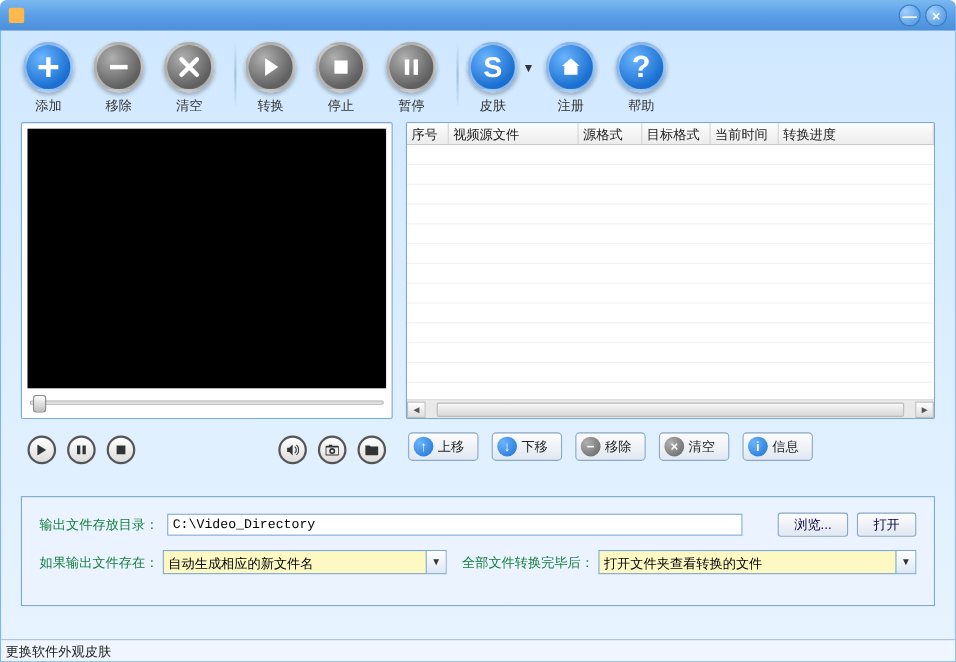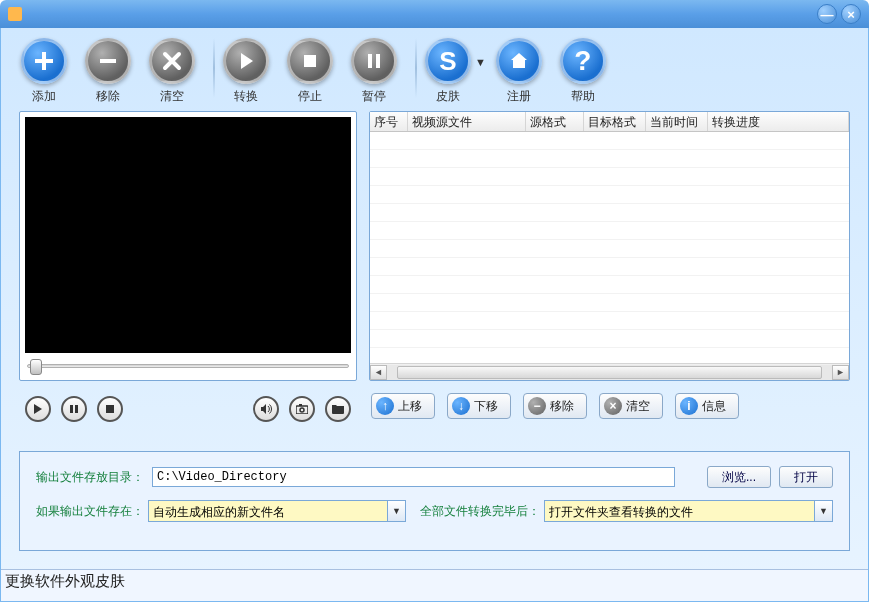--- a/index.html
+++ b/index.html
@@ -105,21 +105,21 @@
   font-size:12px; padding:0 4px; position:relative; cursor:pointer;
 }
 .dd-arr{position:absolute;right:0;top:0;bottom:0;width:18px;border-left:1px solid #7aa8d8;background:linear-gradient(#fff,#dde8f5);display:flex;align-items:center;justify-content:center;font-size:9px;color:#333;}
 .small-btn{
   height:22px;padding:0 14px;background:linear-gradient(#fdfdfd,#e0e8f2);
   border:1px solid #8aa8c8;border-radius:3px;font-size:12px;color:#004;cursor:pointer;
   display:flex;align-items:center;
 }
 
 
-.statusbar{height:32px;border-top:1px solid #a8c0e0;background:#f0f6ff;font-size:15px;color:#222;padding:2px 4px;margin-top:auto;}
+.statusbar{height:20px;border-top:1px solid #a8c0e0;background:#f0f6ff;font-size:12px;color:#222;padding:2px 4px;margin-top:auto;}
 
 svg{display:block;}
 </style>
 </head>
 <body>
 
 <div class="titlebar">
   <span class="win-icon"></span>
   <span class="spacer"></span>
   <div class="win-btn">

